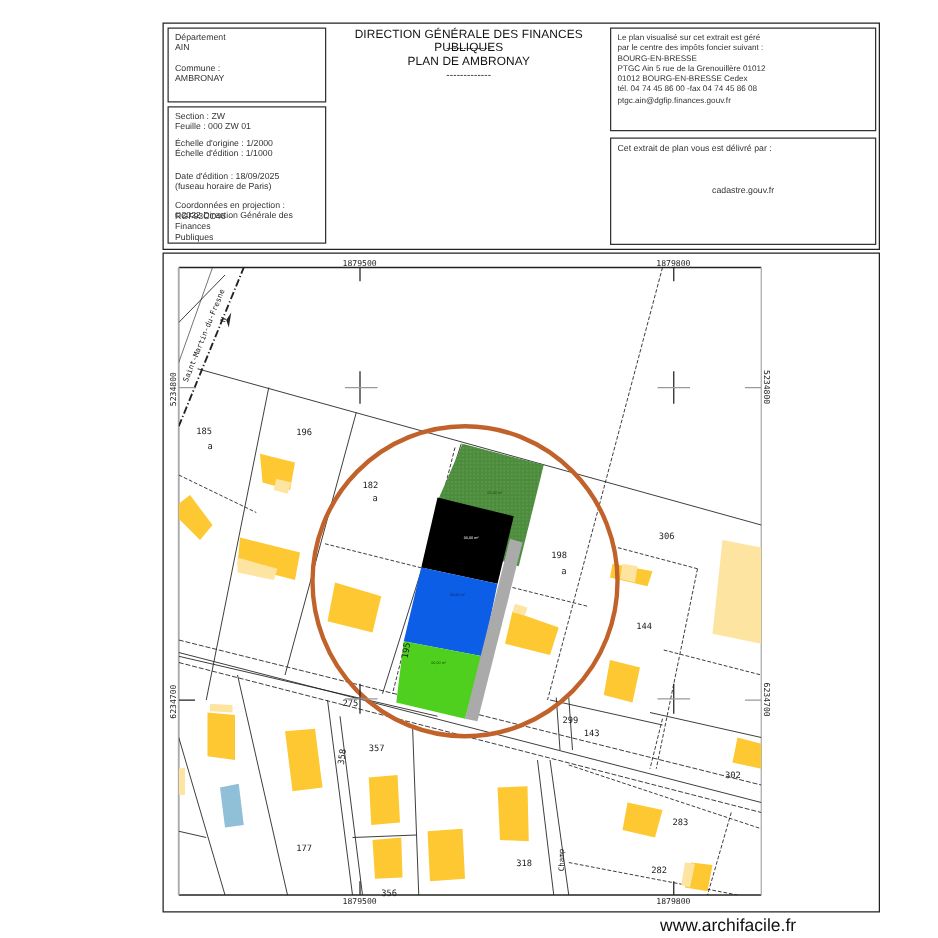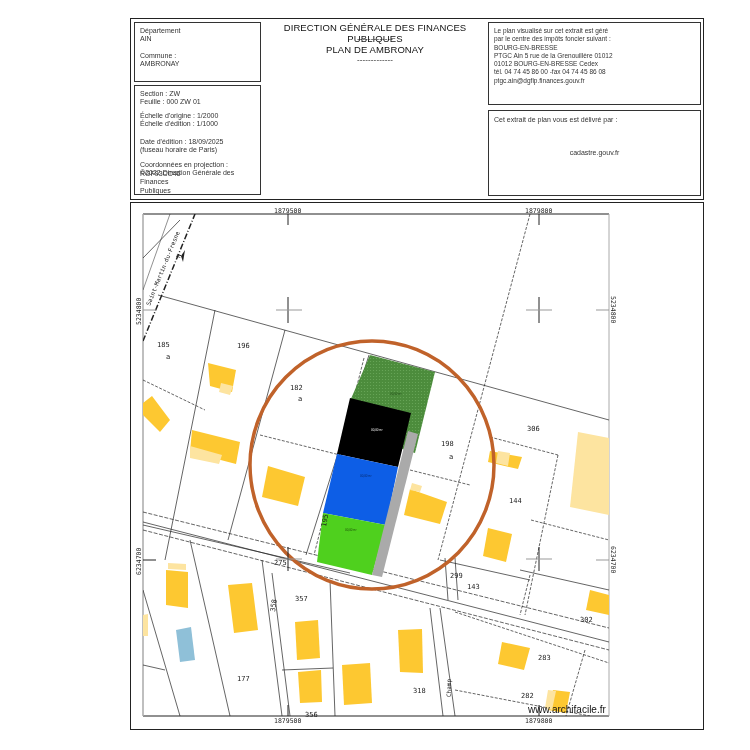--- a/index.html
+++ b/index.html
@@ -4,21 +4,21 @@
 <style>
   html, body { margin:0; padding:0; background:#fff; }
   body { width:750px; height:750px; position:relative; overflow:hidden; font-family:"Liberation Sans", sans-serif; color:#222; }
   .box { position:absolute; border:1px solid #333; background:#fff; box-sizing:border-box; }
   .outer-top { left:130px; top:18px; width:574px; height:182px; border:1px solid #222; }
   .outer-map { left:130px; top:202px; width:574px; height:528px; border:1px solid #222; }
   .txt { position:absolute; font-size:7px; line-height:9px; color:#333; white-space:pre-line; }
   .title { position:absolute; font-size:9.5px; text-align:center; color:#111; letter-spacing:0.1px; }
   .map-svg { position:absolute; left:0; top:0; }
   .lbl { font-family:"DejaVu Sans Mono", monospace; fill:#222; }
-  .footer { position:absolute; left:528px; top:704px; font-size:10px; color:#111; }
+  .footer { position:absolute; left:528px; top:732px; font-size:14px; color:#111; }
 </style>
 </head>
 <body>
 
 <div class="box outer-top"></div>
 
 <div class="box" style="left:134px;top:22px;width:127px;height:60px;">
   <div class="txt" style="left:5px;top:3px;">Département</div>
   <div class="txt" style="left:5px;top:11px;">AIN</div>
   <div class="txt" style="left:5px;top:28px;">Commune :</div>

